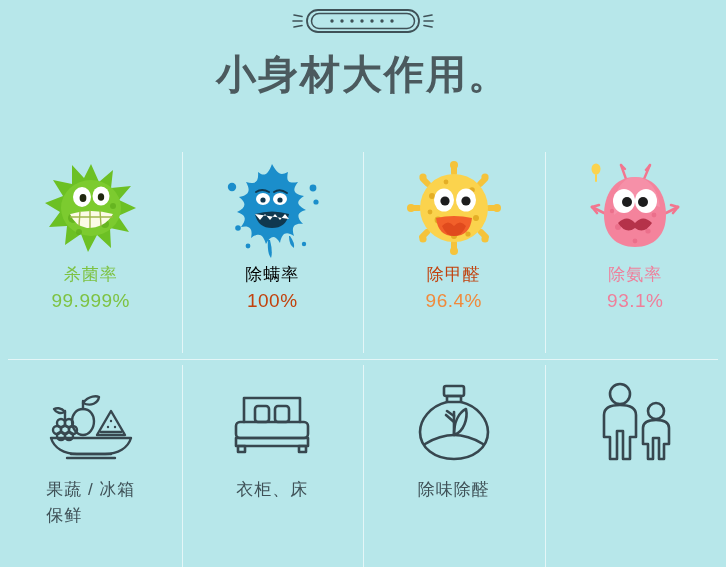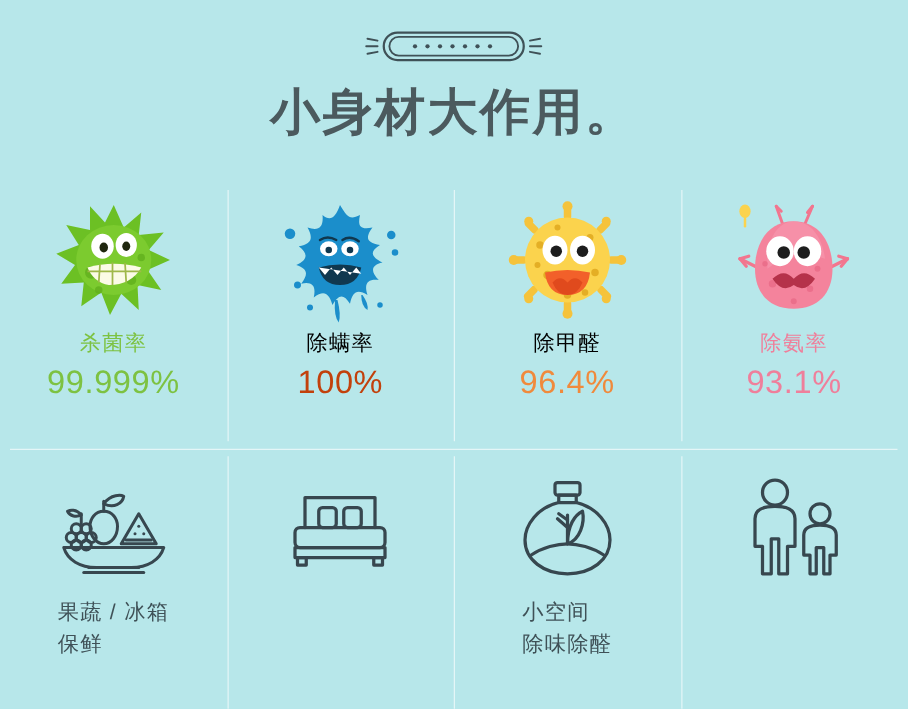--- a/index.html
+++ b/index.html
@@ -19,21 +19,21 @@
 
   #page {
     width: 726px;
     height: 567px;
     position: relative;
     background: #b7e7ea;
   }
 
   
   .header {
-    padding-top: 20px;
+    padding-top: 4px;
     text-align: center;
   }
 
   .device-badge {
     display: block;
     margin: 0 auto;
     width: 146px;
     height: 34px;
   }
 
@@ -103,21 +103,21 @@
   }
 
   .stat-label {
     font-size: 17px;
     line-height: 1.25;
     font-weight: normal;
     letter-spacing: 1px;
   }
 
   .stat-value {
-    font-size: 26px;
+    font-size: 19px;
     line-height: 1.3;
     margin-top: 4px;
     letter-spacing: 0.5px;
   }
 
   
   .use-icon {
     height: 112px;
     display: flex;
     align-items: center;
@@ -288,21 +288,21 @@
 
             <ellipse cx="42" cy="44" rx="10" ry="11.5" fill="#ffffff"></ellipse>
             <ellipse cx="64" cy="44" rx="10" ry="11.5" fill="#ffffff"></ellipse>
             <circle cx="43" cy="45" r="4.6" fill="#1d1d1d"></circle>
             <circle cx="64" cy="45" r="4.6" fill="#1d1d1d"></circle>
 
             <path d="M34 62 q18 -4 36 0 q-2 18 -18 18 q-16 0 -18 -18 Z" fill="#f2602a"></path>
             <path d="M40 70 q6 -7 12 0 q6 -7 12 0 q-4 10 -12 10 q-8 0 -12 -10 Z" fill="#e04a1d"></path>
           </svg>
         </div>
-        <div class="stat-label" style="color:#000000">除甲醛</div>
+        <div class="stat-label" style="color:#c2410c">除甲醛</div>
         <div class="stat-value" style="color:#f08a3c">96.4%</div>
       </div>
 
       <div class="cell">
         <div class="germ-wrap">
           <svg width="110" height="110" viewBox="0 0 110 110">
 
             <g>
               <ellipse cx="16" cy="16" rx="4.5" ry="5.5" fill="#fbd34d"></ellipse>
               <line x1="16" y1="22" x2="16" y2="28" stroke="#fbd34d" stroke-width="2" stroke-linecap="round"></line>
@@ -401,20 +401,21 @@
 
             <rect x="8" y="34" width="72" height="16" rx="4"></rect>
 
             <path d="M8 50 L80 50 L80 58 L8 58 Z"></path>
 
             <rect x="10" y="58" width="7" height="6"></rect>
             <rect x="71" y="58" width="7" height="6"></rect>
           </svg>
         </div>
         <div class="use-caption">
+          <span>衣柜、床</span>
         </div>
       </div>
 
       <div class="cell">
         <div class="use-icon">
           <svg width="76" height="80" viewBox="0 0 76 80" fill="none" stroke="#37474f" stroke-width="2.6" stroke-linecap="round" stroke-linejoin="round">
 
             <rect x="28" y="4" width="20" height="10" rx="2"></rect>
             <path d="M31 14 L45 14 L45 20 L31 20 Z"></path>
 
@@ -423,21 +424,20 @@
             <path d="M9 62 C18 56 30 53 38 53 C46 53 58 56 67 62"></path>
 
             <path d="M38 53 C38 38 44 30 50 27 C52 36 48 50 38 53 Z"></path>
 
             <path d="M38 53 L38 30"></path>
             <path d="M38 40 L30 33"></path>
             <path d="M38 34 L31 29"></path>
           </svg>
         </div>
         <div class="use-caption">
-          <span>小空间</span>
           <span>除味除醛</span>
         </div>
       </div>
 
       <div class="cell">
         <div class="use-icon">
           <svg width="86" height="82" viewBox="0 0 86 82" fill="none" stroke="#37474f" stroke-width="2.6" stroke-linecap="round" stroke-linejoin="round">
 
             <circle cx="28" cy="13" r="10"></circle>
             <path d="M12 34 C12 27 18 24 28 24 C38 24 44 27 44 34 L44 56 L38 56 L38 78 L31 78 L31 50 L25 50 L25 78 L18 78 L18 56 L12 56 Z"></path>

